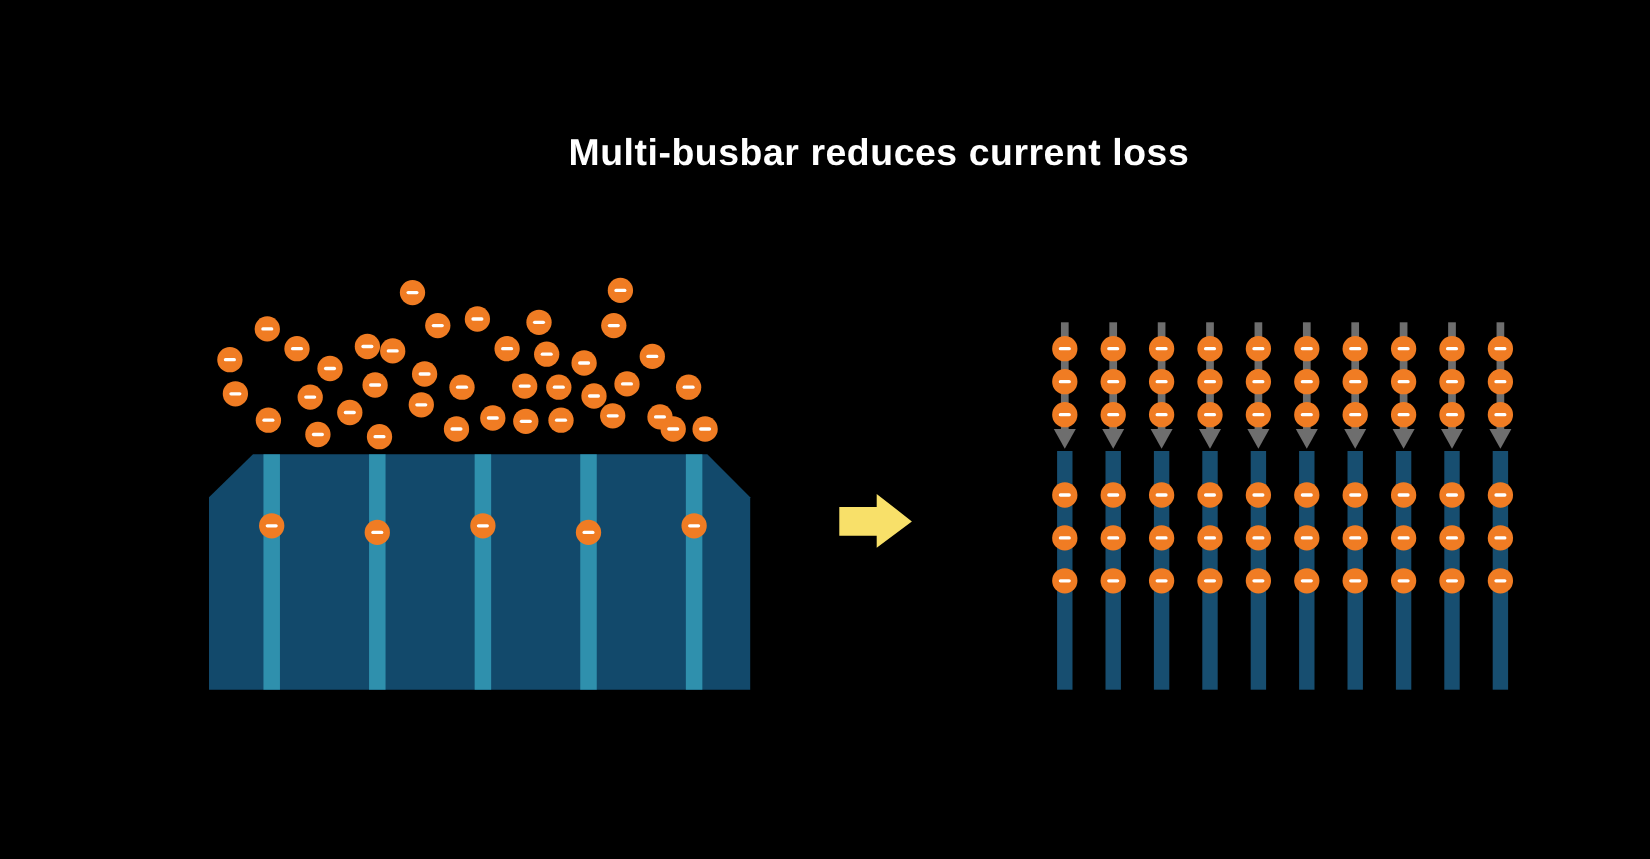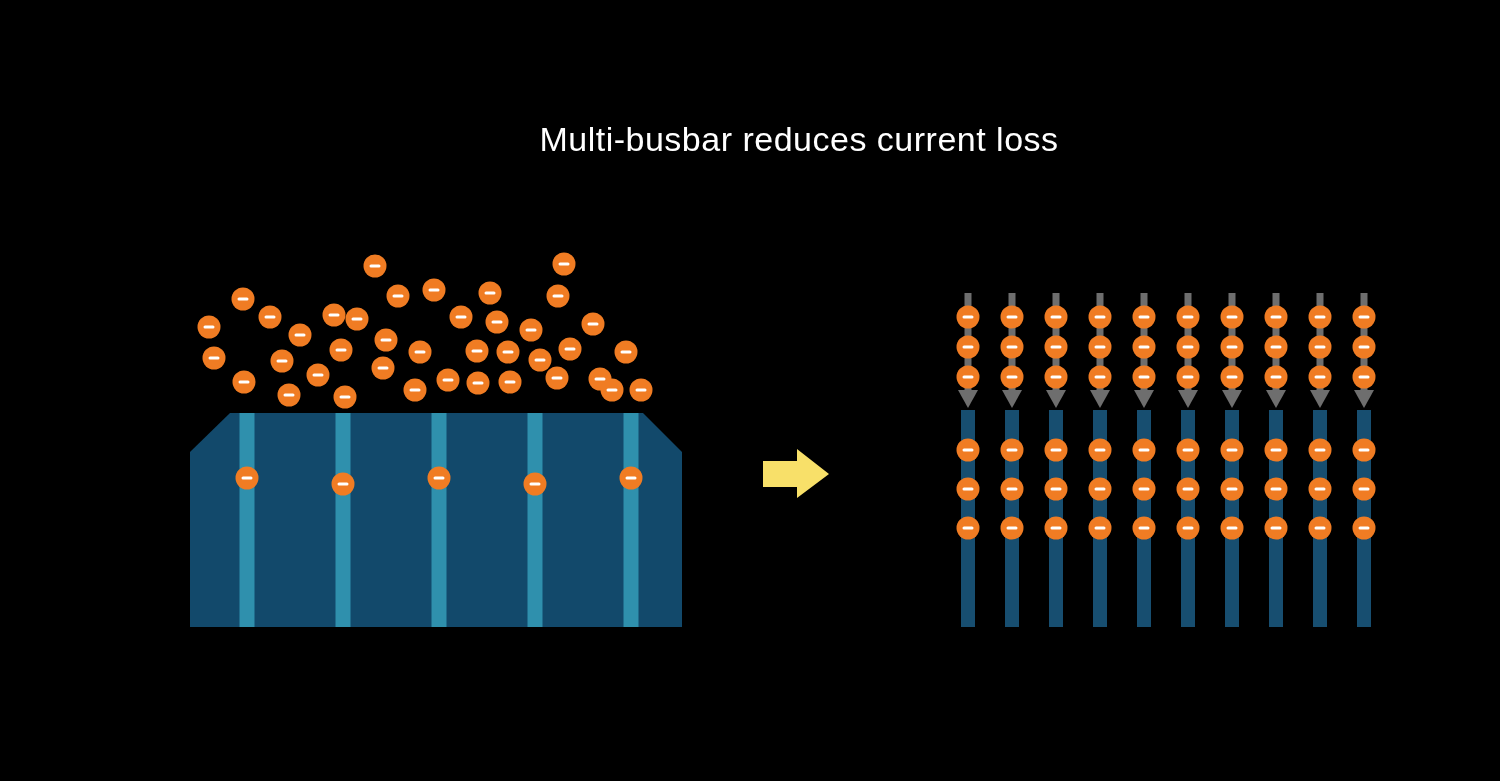--- a/index.html
+++ b/index.html
@@ -14,21 +14,21 @@
     background: #000000;
     overflow: hidden;
     font-family: "Liberation Sans", sans-serif;
   }
   .title {
     position: absolute;
     top: 120px;
     left: 799px;
     transform: translateX(-50%);
     color: #ffffff;
-    font-weight: 400;
+    font-weight: 700;
     font-size: 34px;
     letter-spacing: 0.5px;
     white-space: nowrap;
     font-family: "Liberation Sans", sans-serif;
   }
   svg.diagram {
     position: absolute;
     top: 0;
     left: 0;
   }

